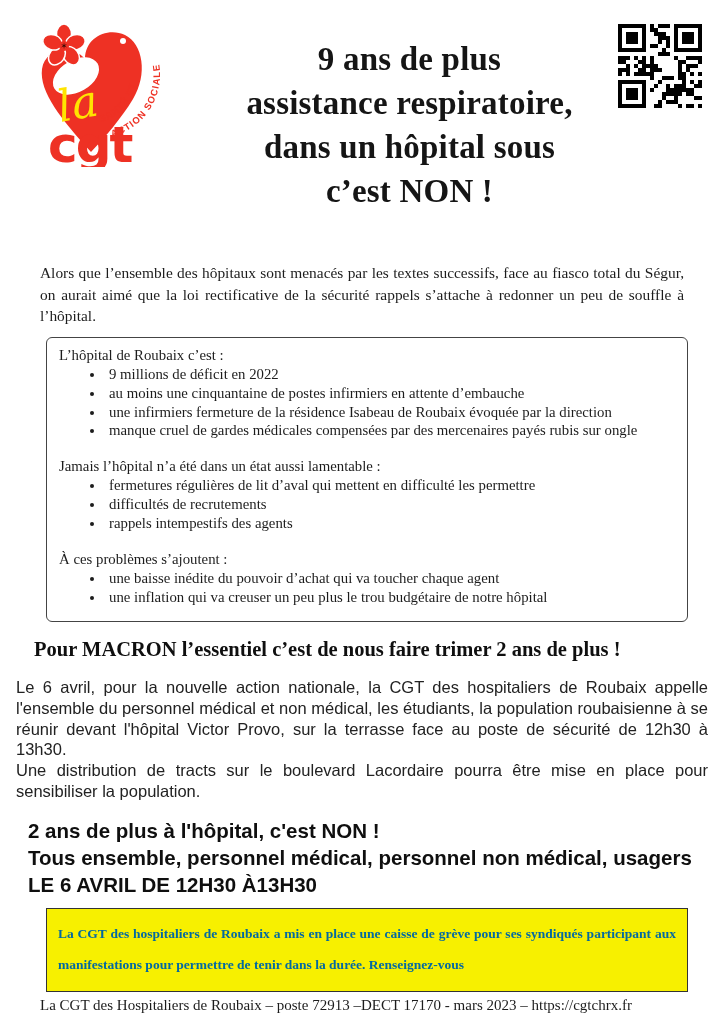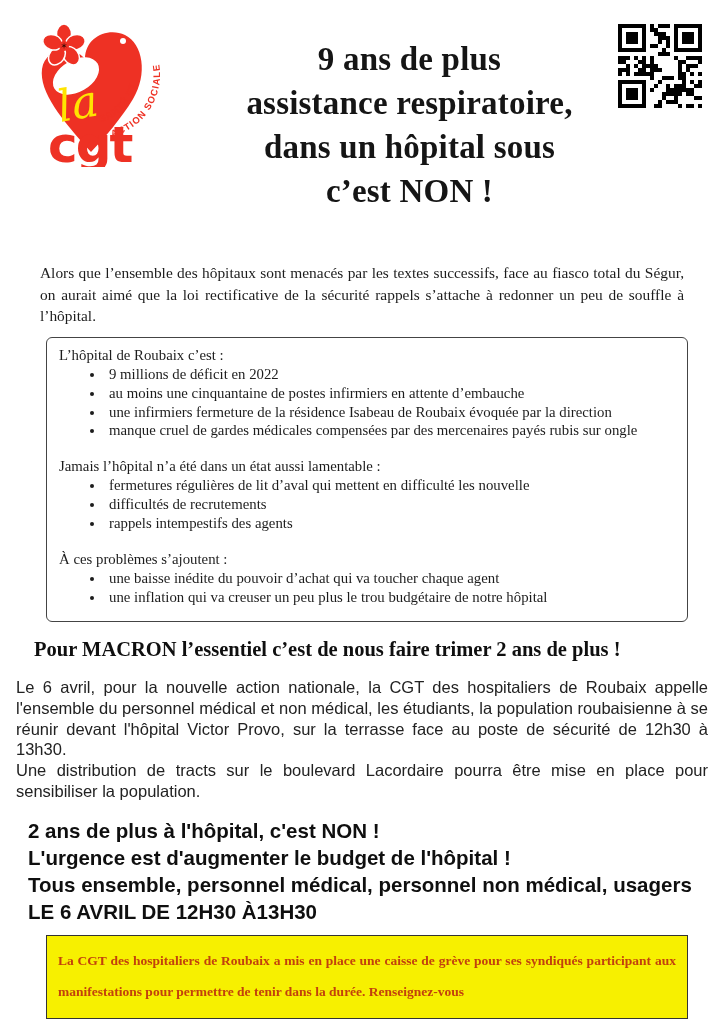--- a/index.html
+++ b/index.html
@@ -55,21 +55,21 @@
     font-weight:bold;font-size:20.5px;line-height:1.32;text-align:left;
     color:#0f0f0f;
   }
   
   .strike{
     margin:10px 36px 0 46px;
     background:#f7f000;
     border:1px solid #333;
     padding:9px 11px 11px;
     font-weight:bold;font-size:13.5px;line-height:2.3;text-align:justify;
-    color:#c2410c;
+    color:#0369a1;
   }
   
   .footer{margin:5px 40px 0;font-size:15px;color:#1c1c1c;}
   .logo text.script{font-family:"DejaVu Serif",serif;font-style:italic;}
   .logo text.brand{font-family:"DejaVu Sans","Liberation Sans",sans-serif;font-weight:bold;letter-spacing:-2px;}
   .logo text.arc{font-family:"Liberation Sans","DejaVu Sans",sans-serif;font-weight:bold;letter-spacing:1px;font-size:9.5px;}
 </style>
 </head>
 <body>
 
@@ -346,21 +346,21 @@
       <ul>
         <li>9 millions de déficit en 2022</li>
         <li>au moins une cinquantaine de postes infirmiers en attente d’embauche</li>
         <li>une infirmiers fermeture de la résidence Isabeau de Roubaix évoquée par la direction</li>
         <li>manque cruel de gardes médicales compensées par des mercenaires payés rubis sur ongle</li>
       </ul>
     </div>
     <div class="section">
       <div>Jamais l’hôpital n’a été dans un état aussi lamentable :</div>
       <ul>
-        <li>fermetures régulières de lit d’aval qui mettent en difficulté les nouvelle</li>
+        <li>fermetures régulières de lit d’aval qui mettent en difficulté les permettre</li>
         <li>difficultés de recrutements</li>
         <li>rappels intempestifs des agents</li>
       </ul>
     </div>
     <div class="section">
       <div>À ces problèmes s’ajoutent :</div>
       <ul>
         <li>une baisse inédite du pouvoir d’achat qui va toucher chaque agent</li>
         <li>une inflation qui va creuser un peu plus le trou budgétaire de notre hôpital</li>
       </ul>
@@ -369,21 +369,20 @@
 
   <div class="macron">Pour MACRON l’essentiel c’est de nous faire trimer 2 ans de plus !</div>
 
   <div class="action">
     <p>Le 6 avril, pour la nouvelle action nationale, la CGT des hospitaliers de Roubaix appelle l'ensemble du personnel médical et non médical, les étudiants, la population roubaisienne à se réunir devant l'hôpital Victor Provo, sur la terrasse face au poste de sécurité de 12h30 à 13h30.</p>
     <p>Une distribution de tracts sur le boulevard Lacordaire pourra être mise en place pour sensibiliser la population.</p>
   </div>
 
   <div class="slogans">
     <div>2 ans de plus à l'hôpital, c'est NON !</div>
-    <div>L'urgence est d'augmenter le budget de l'hôpital !</div>
     <div>Tous ensemble, personnel médical, personnel non médical, usagers</div>
     <div>LE 6 AVRIL DE 12H30 À13H30</div>
   </div>
 
   <div class="strike">La CGT des hospitaliers de Roubaix a mis en place une caisse de grève pour ses syndiqués participant aux manifestations pour permettre de tenir dans la durée. Renseignez-vous</div>
 
   <div class="footer">
     <div>La CGT des Hospitaliers de Roubaix – poste 72913 –DECT 17170 - mars 2023 – https://cgtchrx.fr</div>
 
   </div>

